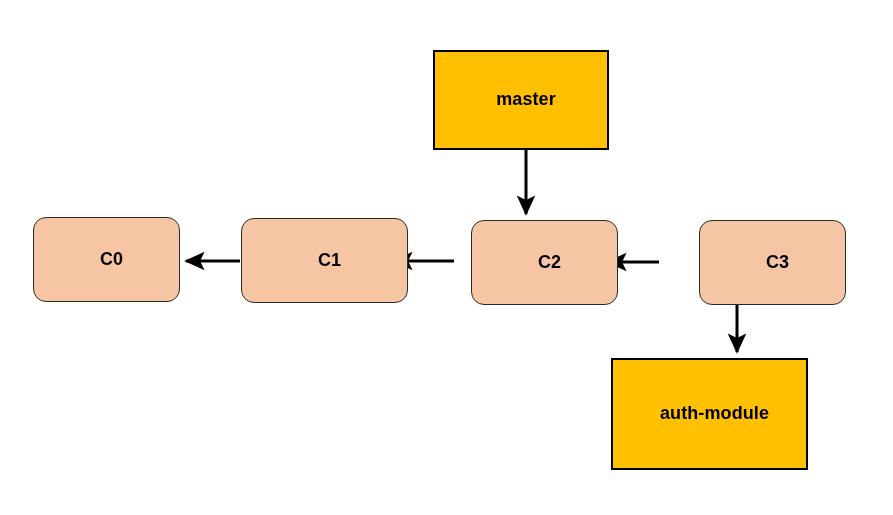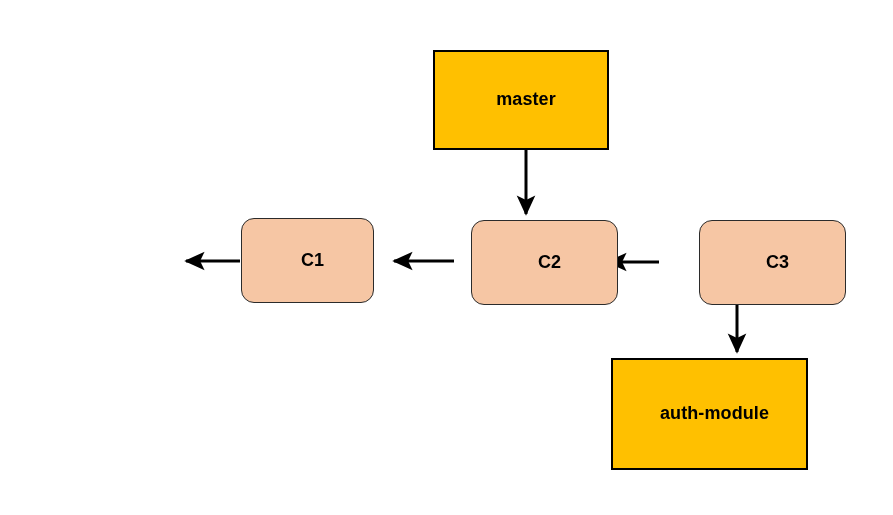--- a/index.html
+++ b/index.html
@@ -84,22 +84,25 @@
 
     <g>
       <line x1="737" y1="305" x2="737" y2="352" stroke="#000000" stroke-width="3" marker-end="url(#arrowhead)"></line>
     </g>
   </svg>
 
   <div class="node node-branch" style="left:433px; top:50px; width:176px; height:100px;">
     <span>master</span>
   </div>
 
+  <div class="node node-commit" style="left:33px; top:217px; width:147px; height:85px;">
+    <span>C0</span>
+  </div>
 
-  <div class="node node-commit" style="left:241px; top:218px; width:133px; height:85px;">
+  <div class="node node-commit" style="left:241px; top:218px; width:167px; height:85px;">
     <span>C1</span>
   </div>
 
   <div class="node node-commit" style="left:455px; top:220px; width:147px; height:85px;margin-left:16px;">
     <span>C2</span>
   </div>
 
   <div class="node node-commit" style="left:660px; top:220px; width:147px; height:85px;margin-left:39px;">
     <span>C3</span>
   </div>

